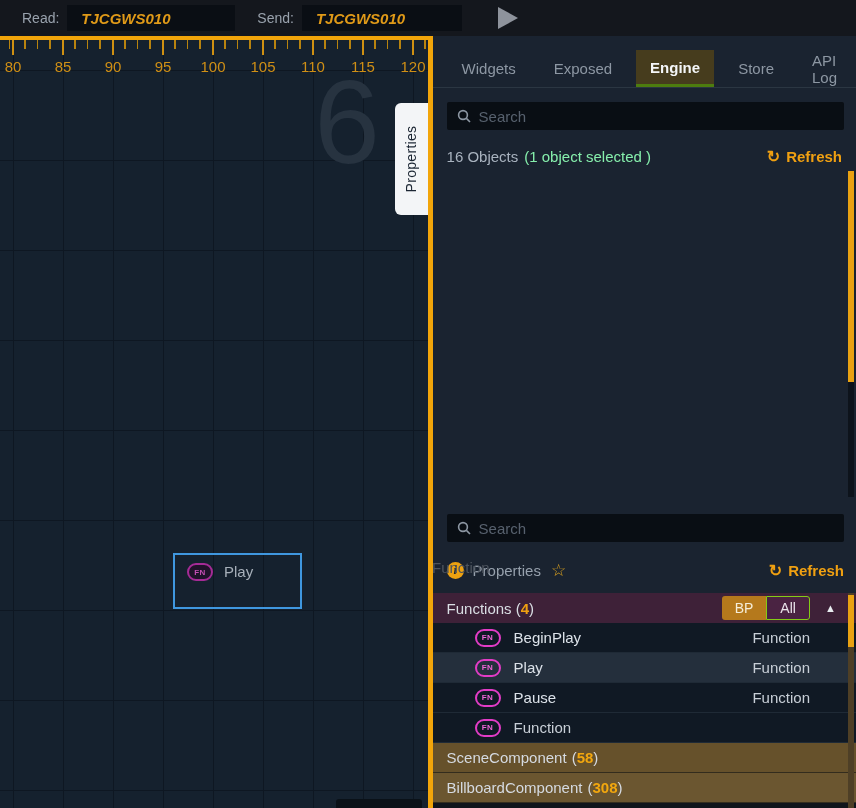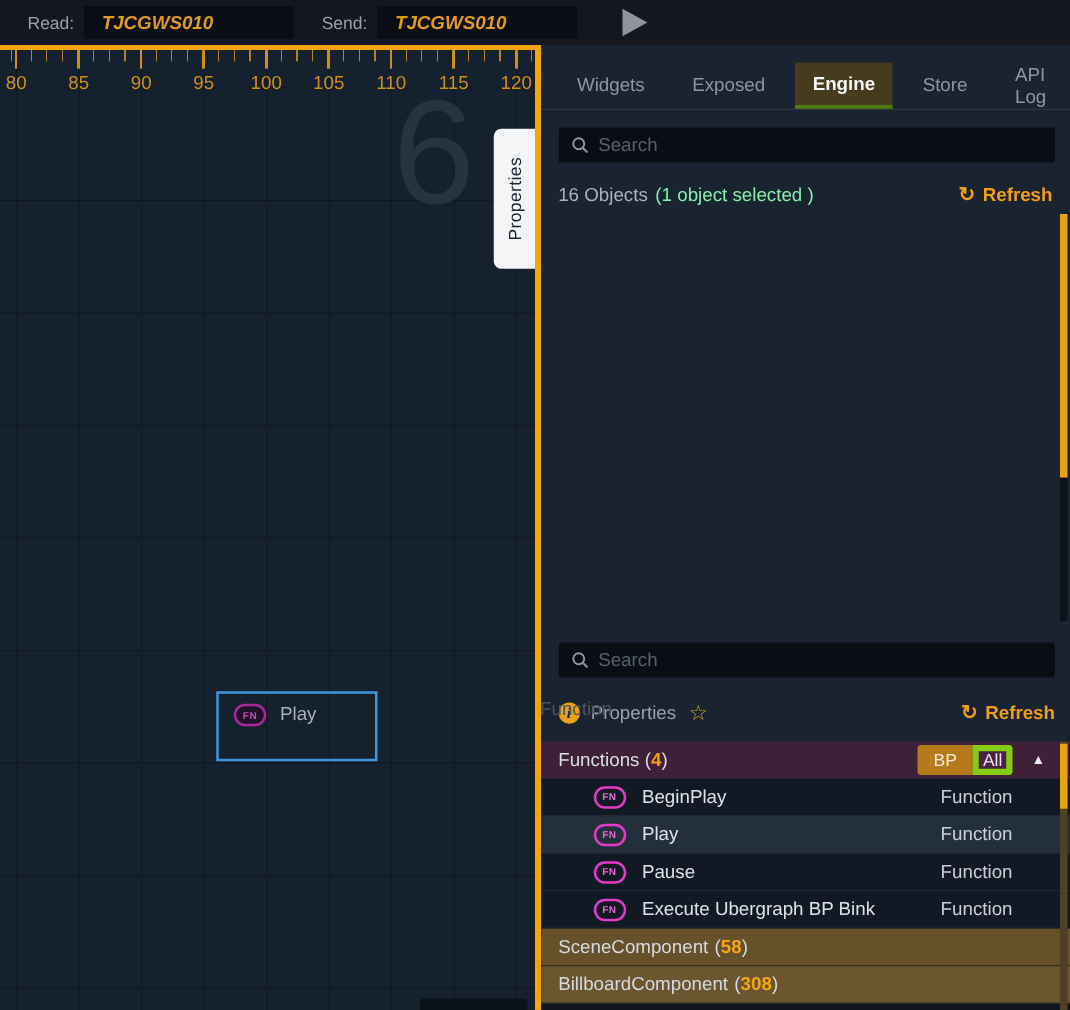--- a/index.html
+++ b/index.html
@@ -97,21 +97,21 @@
 
   .props-body { margin-top:8px; flex:1; position:relative; display:flex; flex-direction:column;
     overflow:hidden; }
   .fn-header { height:30px; background:#3e2138; display:flex; align-items:center;
     padding:0 10px 0 14px; flex:none; }
   .fn-title, .fn-paren { color:#d9dee4; font-size:15px; }
   .fn-count { color:#f0a011; font-size:15px; font-weight:bold; }
   .seg { display:flex; }
   .seg-bp { width:44px; height:24px; background:#b5791c; border-radius:3px 0 0 3px; color:#f5edd9;
     display:flex; align-items:center; justify-content:center; font-size:14px; cursor:pointer; }
-  .seg-all { width:32px; height:24px; background:#4a2342; border:5px solid #84cc16;
+  .seg-all { width:44px; height:24px; background:#4a2342; border:1px solid #84cc16;
     border-radius:0 3px 3px 0; color:#e9e3ea; display:flex; align-items:center; justify-content:center;
     font-size:14px; cursor:pointer; }
   .collapse { color:#e9edf1; font-size:11px; margin:0 10px 0 15px; cursor:pointer; }
 
   .fn-row { height:30px; background:#101924; border-bottom:1px solid #1f2a36; display:flex;
     align-items:center; padding:0 46px 0 42px; cursor:pointer; flex:none; }
   .fn-row.highlighted { background:#242f3c; }
   .fn-row .fn-badge { margin-right:13px; }
   .fn-name { flex:1; color:#dce2e9; font-size:15px; }
   .fn-type { color:#c8cfd7; font-size:15px; }
@@ -266,21 +266,20 @@
             <span class="fn-name">Play</span>
             <span class="fn-type">Function</span>
           </div>
           <div class="fn-row">
             <span class="fn-badge">FN</span>
             <span class="fn-name">Pause</span>
             <span class="fn-type">Function</span>
           </div>
           <div class="fn-row">
             <span class="fn-badge">FN</span>
-            <span class="fn-name">Execute Ubergraph BP Bink</span>
             <span class="fn-type">Function</span>
           </div>
         </div>
 
       <div>
 
       <div class="sec-row">
             <span class="sec-name">SceneComponent</span>
             <span class="sec-paren o">(</span>
             <span class="sec-count">58</span>

